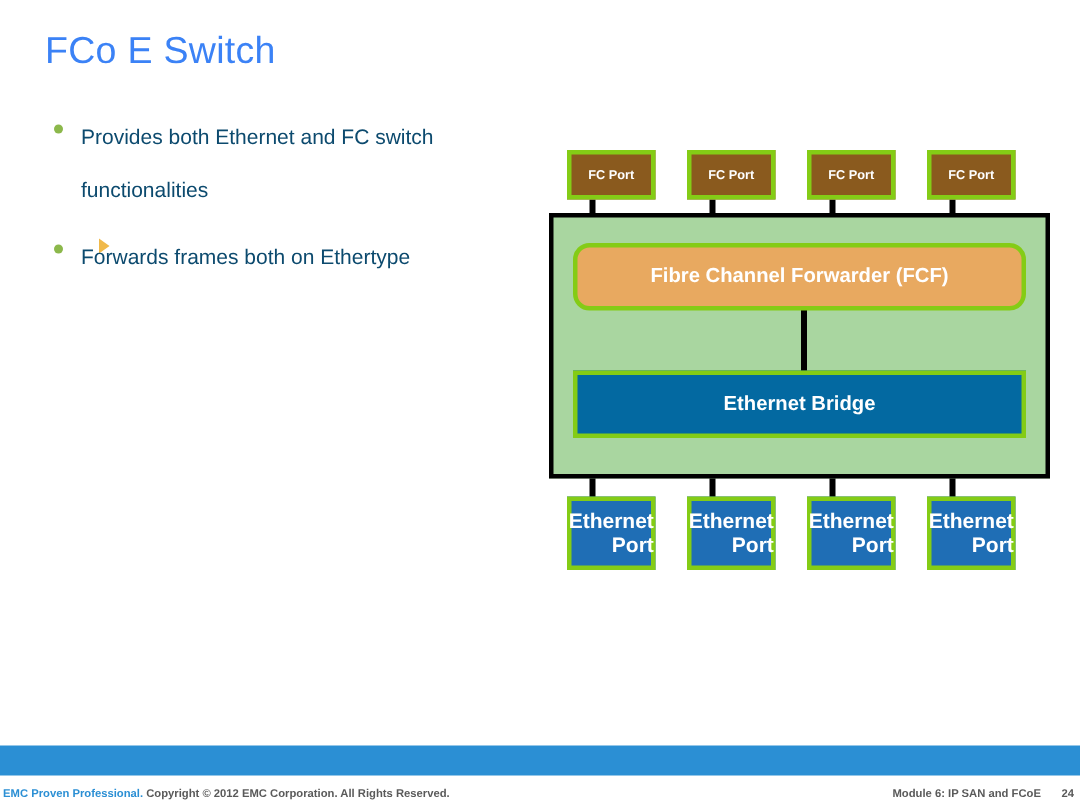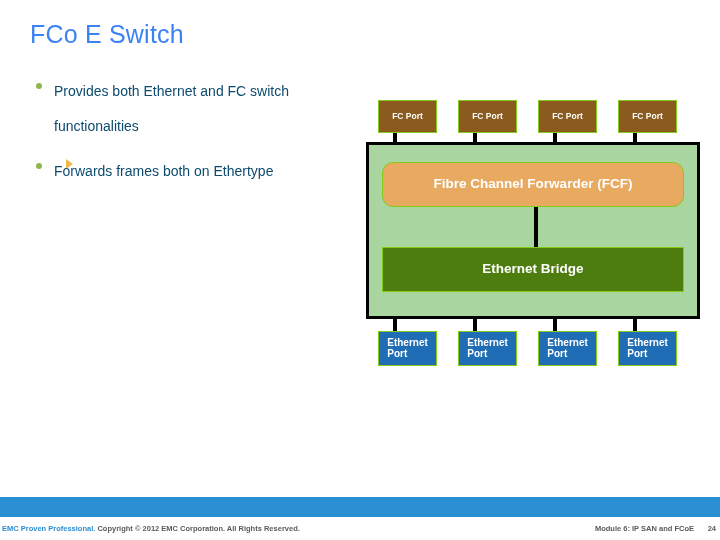--- a/index.html
+++ b/index.html
@@ -75,41 +75,41 @@
   #diagram {
     position: absolute;
     left: 360px;
     top: 92px;
     width: 352px;
     height: 290px;
   }
   .dg-box {
     position: absolute;
     box-sizing: border-box;
-    border: 1px solid #84cc16;
+    border: 3px solid #84cc16;
     color: #ffffff;
     font-weight: bold;
     display: flex;
     align-items: center;
     justify-content: center;
-    text-align: left;
+    text-align: right;
     line-height: 1.08;
   }
   .fc-port {
     background: #8a5a1e;
     font-size: 8.5px;
     width: 59px;
     height: 33px;
     top: 8px;
   }
   .eth-port {
     background: #1f6eb5;
-    font-size: 10px;
+    font-size: 14px;
     width: 59px;
-    height: 35px;
+    height: 49px;
     top: 239px;
   }
   .chassis {
     position: absolute;
     box-sizing: border-box;
     left: 6px;
     top: 50px;
     width: 334px;
     height: 177px;
     background: #a9d6a0;
@@ -118,21 +118,21 @@
   .fcf-box {
     background: #e8a960;
     left: 22px;
     top: 70px;
     width: 302px;
     height: 45px;
     font-size: 13.5px;
     border-radius: 11px;
   }
   .bridge-box {
-    background: #4d7c0f;
+    background: #0369a1;
     left: 22px;
     top: 155px;
     width: 302px;
     height: 45px;
     font-size: 13.5px;
   }
   .conn {
     position: absolute;
     background: #000000;
   }

